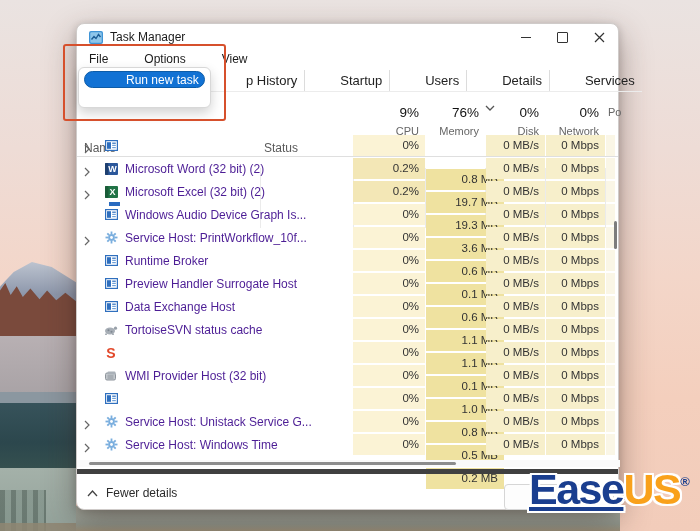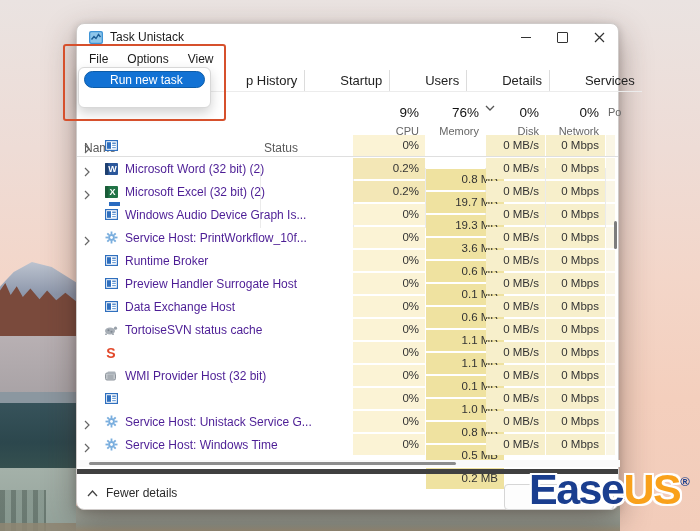--- a/index.html
+++ b/index.html
@@ -29,21 +29,21 @@
   #win{left:76px;top:23px;width:543px;height:487px;background:#fff;border-radius:8px;z-index:1;
     border:1px solid #cfcbc9;box-sizing:border-box;
     box-shadow:0 12px 32px rgba(60,40,35,.42),0 2px 8px rgba(0,0,0,.18);}
   .titlebar{left:0;top:0;width:100%;height:26px;}
   .tm-icon{left:12px;top:7px;width:14px;height:13px;}
   .title{left:33px;top:6px;font-size:12px;color:#1b1b1b;}
   .ctrls{right:0;top:0;height:26px;display:flex;}
   .ctrl{width:37px;height:26px;display:flex;align-items:center;justify-content:center;color:#333;}
   .min-glyph{width:10px;height:1px;background:#333;}
   .max-glyph{width:9px;height:9px;border:1px solid #333;border-radius:1px;}
-  .menubar{left:4px;top:27px;height:19px;display:flex;gap:3px;}
+  .menubar{left:4px;top:27px;height:19px;display:flex;gap:20px;}
   .menu-item{padding:1px 8px;font-size:12px;color:#1b1b1b;}
   .tabstrip{left:134px;top:45px;height:22px;display:flex;align-items:center;border-bottom:1px solid #ececec;}
   .tab{padding:3px 7px;font-size:13px;color:#222;border-right:1px solid #dcdcdc;white-space:nowrap;margin-left:28px;}
   .tab:last-child{border-right:none;}
 
   
   .hdr{left:0;top:72px;width:100%;height:61px;border-bottom:1px solid #dfdfdf;box-sizing:border-box;}
   .hsep{top:72px;width:1px;height:60px;background:#ebebeb;}
   .hname{left:7px;top:45px;font-size:12px;color:#5a5a5a;}
   .hstatus{left:187px;top:45px;font-size:12px;color:#5a5a5a;}
@@ -78,30 +78,30 @@
   .footer{left:0;top:445px;width:100%;height:47px;border-top:5px solid #404040;box-sizing:border-box;}
   .fd{left:10px;top:12px;display:flex;align-items:center;gap:8px;font-size:12px;color:#2b2b2b;}
   .endtask-btn{left:427px;top:10px;width:110px;height:26px;background:#fdfdfd;border:1px solid #d6d6d6;border-radius:4px;box-sizing:border-box;}
 
   
   #popup{left:78px;top:67px;width:133px;height:41px;background:#fff;border:1px solid #d8d8d8;border-radius:6px;
     z-index:5;box-shadow:0 5px 12px rgba(0,0,0,.18);padding-top:3px;box-sizing:border-box;}
   .pitem{height:17px;margin:0 5px;font-size:12px;color:#1a1a1a;display:flex;align-items:center;border-radius:9px;}
   .pitem .ptext{padding-left:26px;}
   .pitem.hl{background:var(--accent);border:1px solid #0d5ca8;color:#fff;box-sizing:border-box;}
-  .pitem.hl .ptext{padding-left:25px;}
+  .pitem.hl .ptext{padding-left:41px;}
 
   
   #annot{left:63px;top:44px;width:163px;height:77px;border:2.5px solid var(--annotation);border-radius:3px;
     z-index:10;box-sizing:border-box;}
 
   
   #logo{left:529px;top:466px;z-index:8;font-weight:800;font-size:43px;letter-spacing:-1.5px;line-height:1.1;
     text-shadow:-2px 0 0 #fff,2px 0 0 #fff,0 -2px 0 #fff,0 2px 0 #fff,-2px -2px 0 #fff,2px 2px 0 #fff,-2px 2px 0 #fff,2px -2px 0 #fff;}
-  #logo .lb{color:var(--logo-blue);} #logo .lo{color:var(--logo-orange);}
+  #logo .lb{color:var(--logo-blue);text-decoration:underline;} #logo .lo{color:var(--logo-orange);}
   #logo sup{font-size:13px;color:var(--logo-blue);letter-spacing:0;vertical-align:18px;text-shadow:none;}
 </style>
 </head>
 <body>
 
 <div id="desktop" class="abs">
   <div class="abs sky"></div>
   <div class="abs bottom-strip"></div>
   <div class="lstrip abs">
     <div class="abs l-mount"></div>
@@ -122,21 +122,21 @@
 </div>
 
 <div id="win" class="abs">
 
   <div class="titlebar abs">
     <svg class="tm-icon abs" viewBox="0 0 14 13">
       <rect x="0" y="0" width="14" height="13" rx="2" fill="#3f94d6"></rect>
       <rect x="1.3" y="1.3" width="11.4" height="10.4" rx="1.2" fill="#8ec6ea"></rect>
       <polyline points="2.5,8.5 5,5.5 7,7.5 9.5,3.5 11.5,6" fill="none" stroke="#1b5c94" stroke-width="1.4"></polyline>
     </svg>
-    <span class="title abs">Task Unistack</span>
+    <span class="title abs">Task Manager</span>
     <div class="ctrls abs">
       <div class="ctrl">
           <div class="min-glyph"></div>
         </div>
       <div class="ctrl">
           <div class="max-glyph"></div>
         </div>
       <div class="ctrl">
         <svg width="11" height="11" viewBox="0 0 11 11">
           <path d="M1 1 L10 10 M10 1 L1 10" stroke="#333" stroke-width="1.2"></path>

